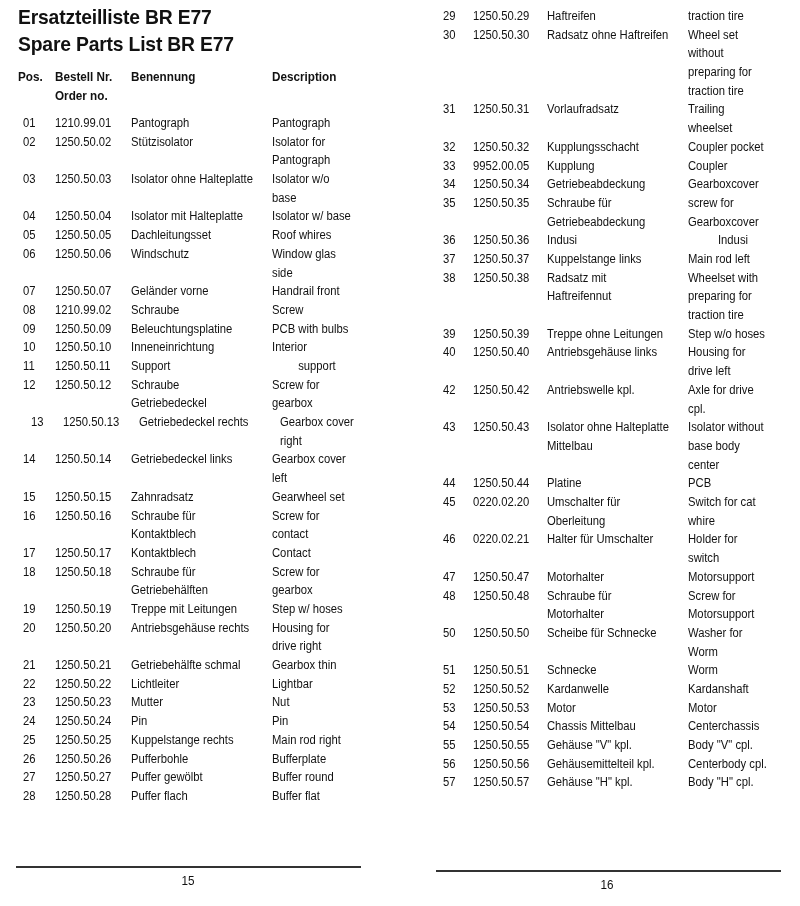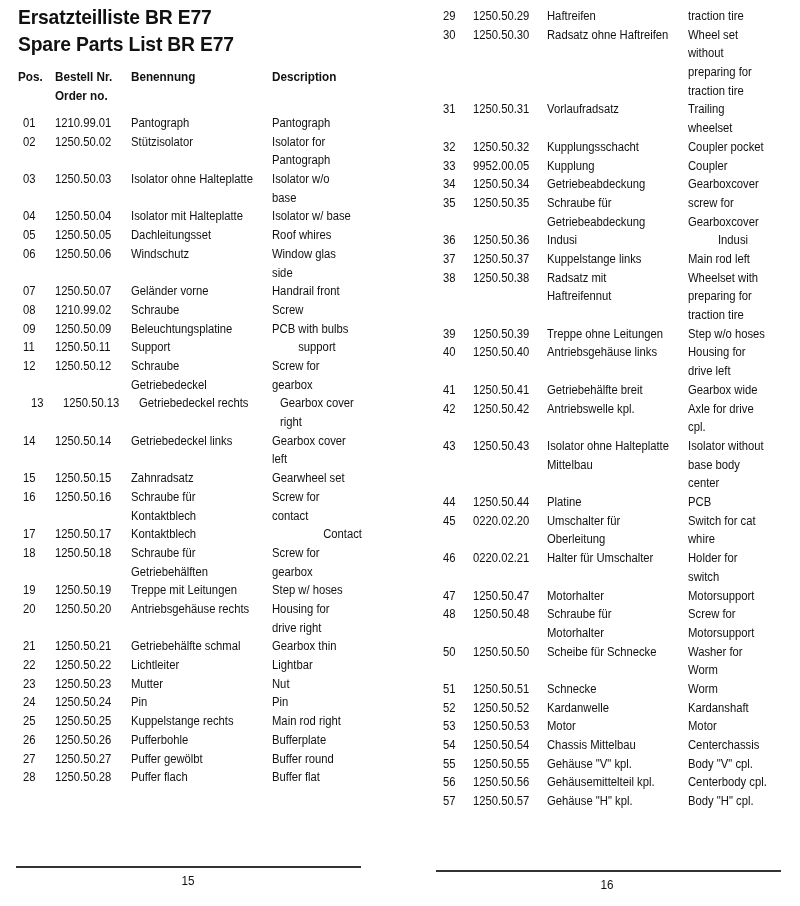--- a/index.html
+++ b/index.html
@@ -131,20 +131,30 @@
       <div class="row" style="height: 18.7px;">
         <div class="c c-pos">09</div>
         <div class="c c-ord">1250.50.09</div>
         <div class="c c-name">
           <div>Beleuchtungsplatine</div>
         </div>
         <div class="c desc c-desc">
           <div>PCB with bulbs</div>
         </div>
       </div>
+      <div class="row" style="height: 18.7px;">
+        <div class="c c-pos">10</div>
+        <div class="c c-ord">1250.50.10</div>
+        <div class="c c-name">
+          <div>Inneneinrichtung</div>
+        </div>
+        <div class="c desc c-desc">
+          <div>Interior</div>
+        </div>
+      </div>
       <div class="row" style="height: 18.7px; text-align: center;">
         <div class="c c-pos">11</div>
         <div class="c c-ord">1250.50.11</div>
         <div class="c c-name">
           <div>Support</div>
         </div>
         <div class="c desc c-desc">
           <div>support</div>
         </div>
       </div>
@@ -197,21 +207,21 @@
         <div class="c c-ord">1250.50.16</div>
         <div class="c c-name">
           <div>Schraube für</div>
           <div>Kontaktblech</div>
         </div>
         <div class="c desc c-desc">
           <div>Screw for</div>
           <div>contact</div>
         </div>
       </div>
-      <div class="row" style="height: 18.7px; text-align: right;">
+      <div class="row" style="height: 18.7px;">
         <div class="c c-pos">17</div>
         <div class="c c-ord">1250.50.17</div>
         <div class="c c-name">
           <div>Kontaktblech</div>
         </div>
         <div class="c desc c-desc">
           <div>Contact</div>
         </div>
       </div>
       <div class="row" style="height: 37.4px;">
@@ -458,30 +468,20 @@
         <div class="c c-pos">40</div>
         <div class="c c-ord">1250.50.40</div>
         <div class="c c-name">
           <div>Antriebsgehäuse links</div>
         </div>
         <div class="c desc c-desc">
           <div>Housing for</div>
           <div>drive left</div>
         </div>
       </div>
-      <div class="row" style="height: 18.7px;">
-        <div class="c c-pos">41</div>
-        <div class="c c-ord">1250.50.41</div>
-        <div class="c c-name">
-          <div>Getriebehälfte breit</div>
-        </div>
-        <div class="c desc c-desc">
-          <div>Gearbox wide</div>
-        </div>
-      </div>
       <div class="row" style="height: 37.4px;">
         <div class="c c-pos">42</div>
         <div class="c c-ord">1250.50.42</div>
         <div class="c c-name">
           <div>Antriebswelle kpl.</div>
         </div>
         <div class="c desc c-desc">
           <div>Axle for drive</div>
           <div>cpl.</div>
         </div>

